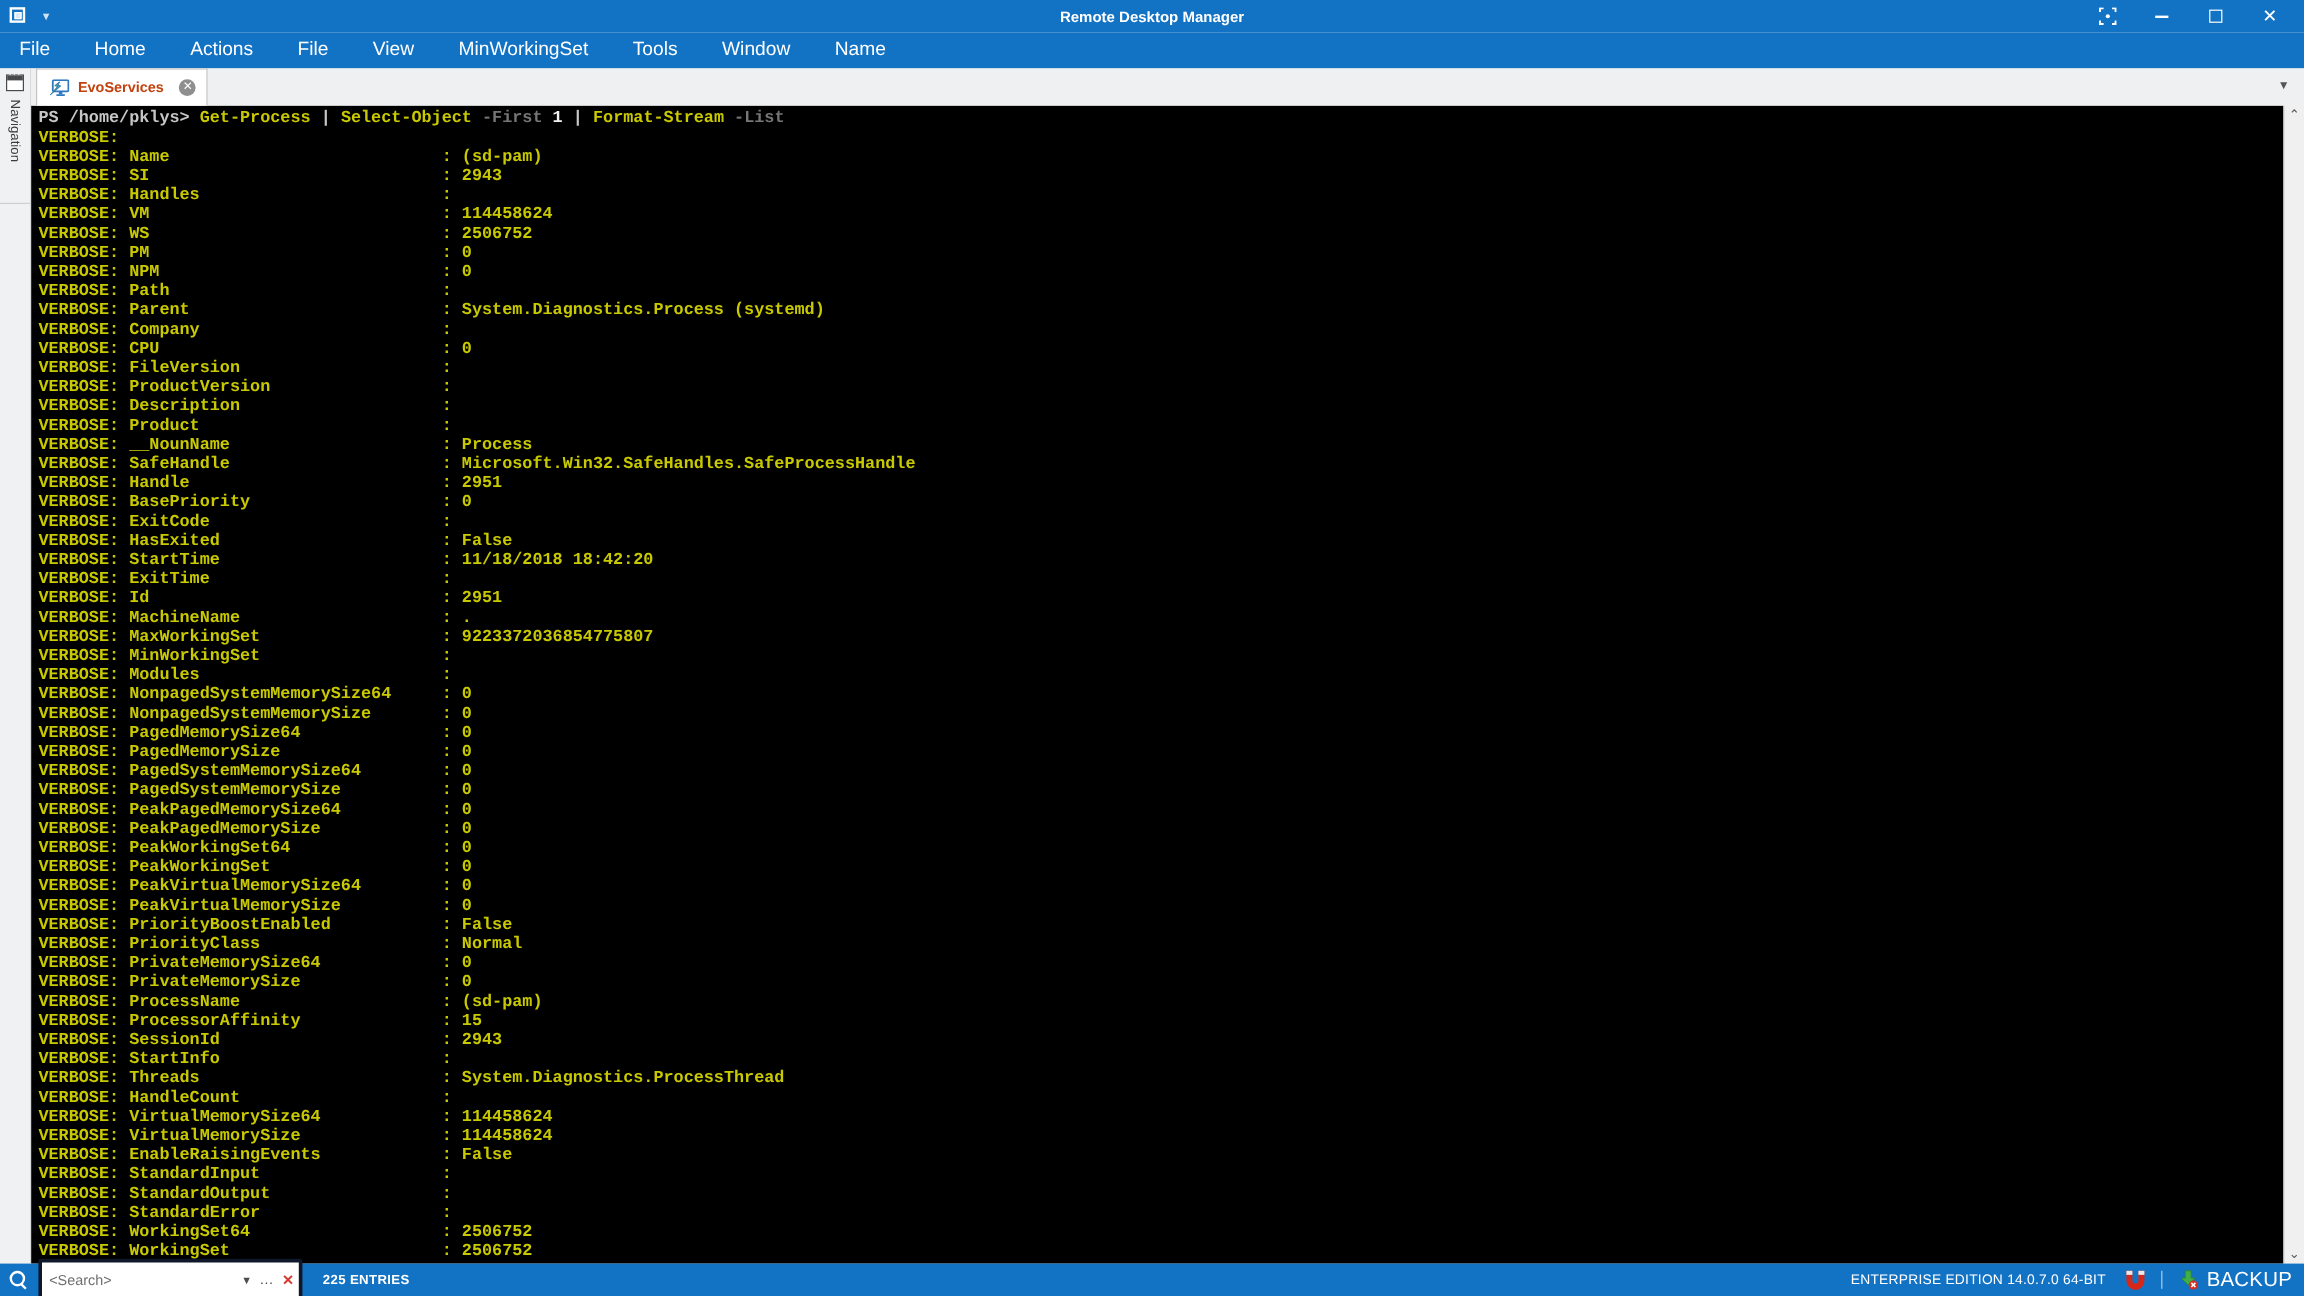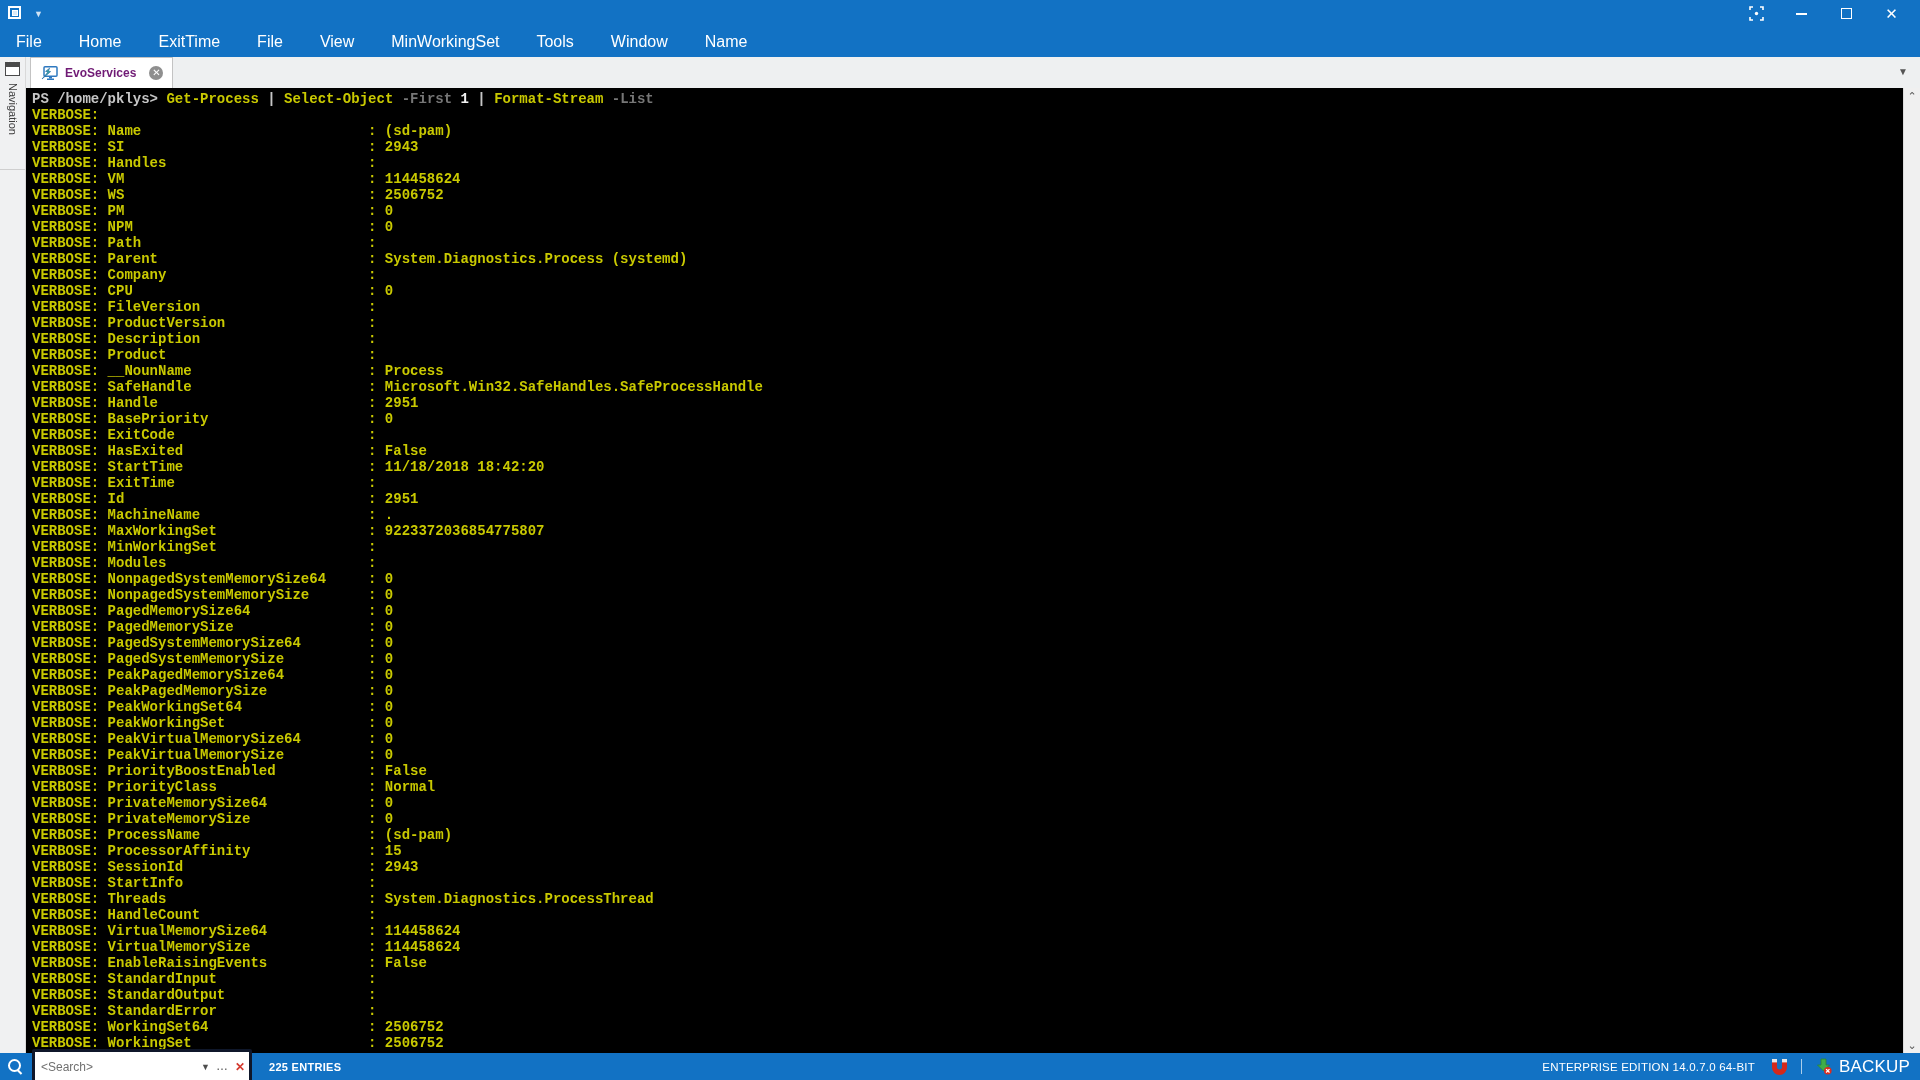--- a/index.html
+++ b/index.html
@@ -45,21 +45,21 @@
   .panel-icon::before { content: ""; position: absolute; left: 0; right: 0; top: 0; height: 4px; background: #4a4a4a; }
   .panel-icon::after { content: "···"; position: absolute; top: -6px; left: 1px; color: #fff; font-size: 8px; letter-spacing: 1px; }
   .nav-label { writing-mode: vertical-rl; font-size: 11px; color: #3d3d3d; }
   .content { flex: 1 1 auto; display: flex; flex-direction: column; min-width: 0; }
   
   .tabbar { height: 31px; background: #eef0f1; display: flex; align-items: stretch; position: relative; flex: 0 0 auto; }
   .tab {
     margin-left: 4px; background: #fff; border: 1px solid #c3c3c3; border-bottom: none;
     display: flex; align-items: center; gap: 7px; padding: 0 9px 0 10px; min-width: 138px;
   }
-  .tab-label { font-size: 12px; font-weight: bold; color: #701a75; white-space: nowrap; }
+  .tab-label { font-size: 12px; font-weight: bold; color: #c2410c; white-space: nowrap; }
   .tab-close {
     width: 14px; height: 14px; border-radius: 50%; background: #8f8f8f; color: #fff;
     font-size: 10px; line-height: 14px; text-align: center; margin-left: 6px; cursor: default;
   }
   .tabbar-caret { position: absolute; right: 12px; top: 9px; font-size: 10px; color: #555; }
   
   .term-wrap { flex: 1 1 auto; display: flex; min-height: 0; }
   .terminal {
     flex: 1 1 auto; background: #000; color: #c9c900;
     font-family: "Liberation Mono", monospace; font-size: 14px; font-weight: bold;
@@ -108,20 +108,21 @@
 <body>
 
 <header class="titlebar">
   <div class="tb-left">
     <span class="app-icon">
         <span class="sq1"></span>
         <span class="sq2"></span>
       </span>
     <span class="tb-caret">▼</span>
   </div>
+  <div class="tb-title">Remote Desktop Manager</div>
   <div class="tb-controls">
     <div class="tb-btn">
       <svg width="15" height="15" viewBox="0 0 15 15">
         <g stroke="#fff" stroke-width="1.6" fill="none">
           <path d="M1 4 V1 H4"></path>
             <path d="M11 1 H14 V4"></path>
             <path d="M14 11 V14 H11"></path>
             <path d="M4 14 H1 V11"></path>
         </g>
         <circle cx="7.5" cy="7.5" r="1.7" fill="#fff"></circle>
@@ -135,21 +136,21 @@
       </div>
     <div class="tb-btn">
         <span class="close-glyph">✕</span>
       </div>
   </div>
 </header>
 
 <nav class="menubar" id="menubar">
     <div class="menu-item">File</div>
     <div class="menu-item">Home</div>
-    <div class="menu-item">ExitTime</div>
+    <div class="menu-item">Actions</div>
     <div class="menu-item">File</div>
     <div class="menu-item">View</div>
     <div class="menu-item">MinWorkingSet</div>
     <div class="menu-item">Tools</div>
     <div class="menu-item">Window</div>
     <div class="menu-item">Name</div>
   </nav>
 
 <div class="main">
   <aside class="nav-strip">

